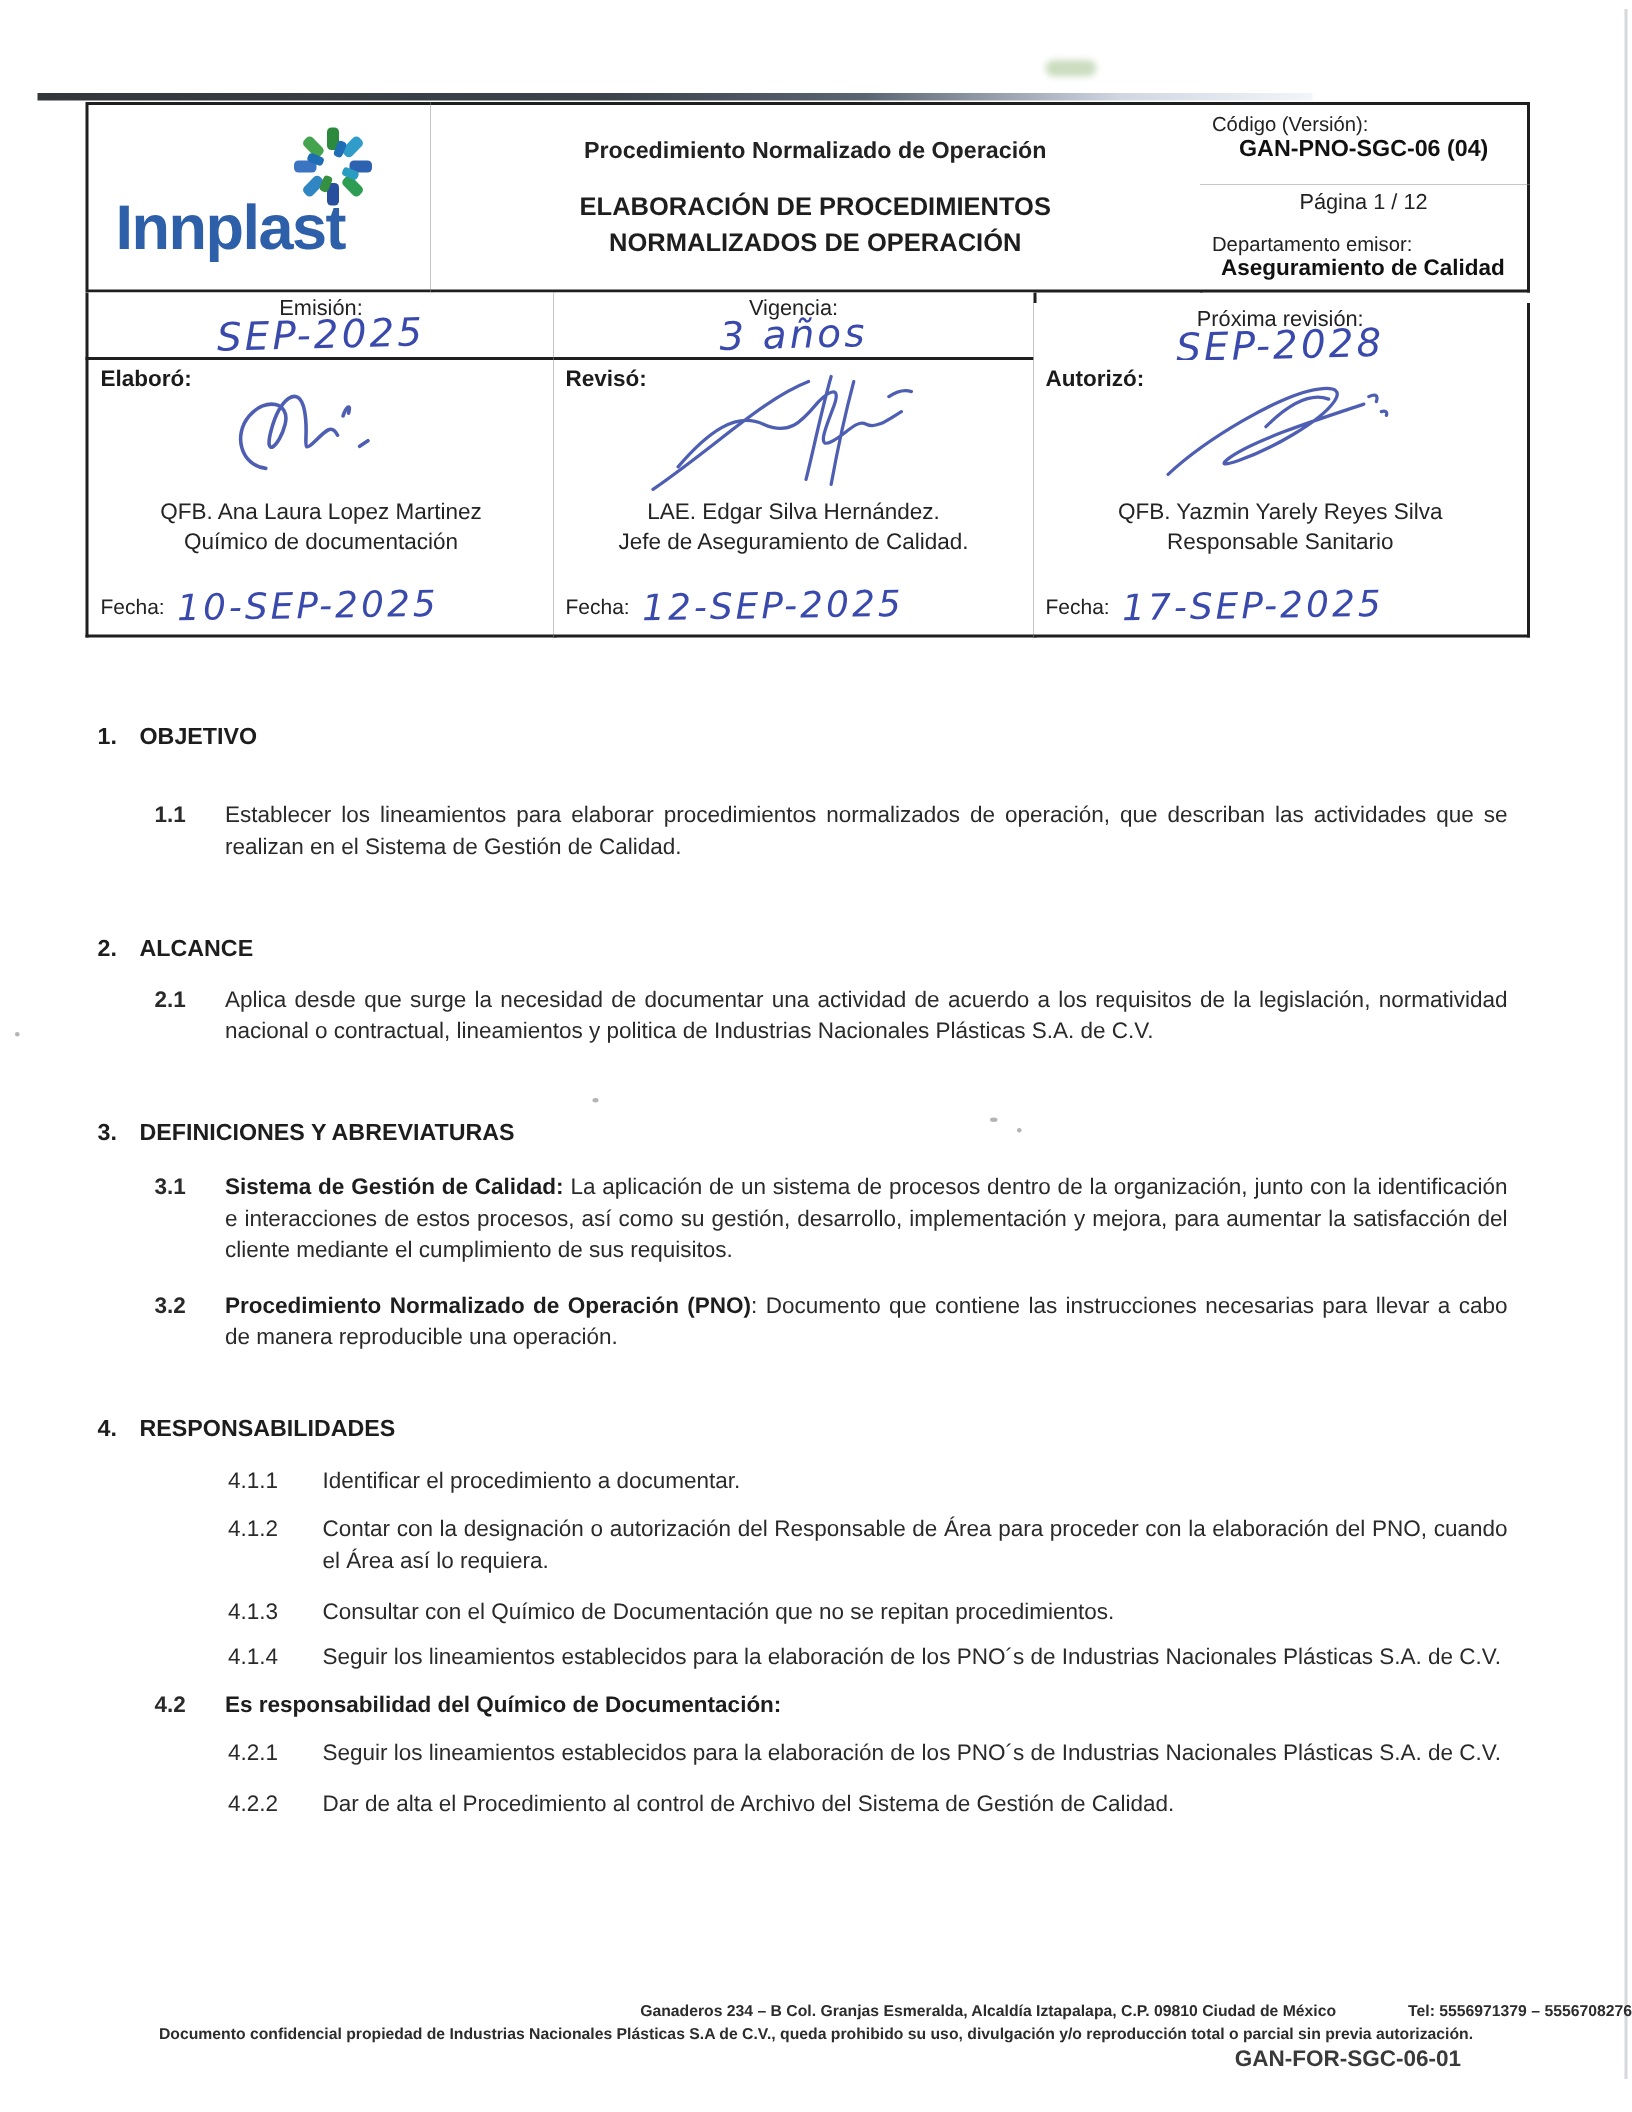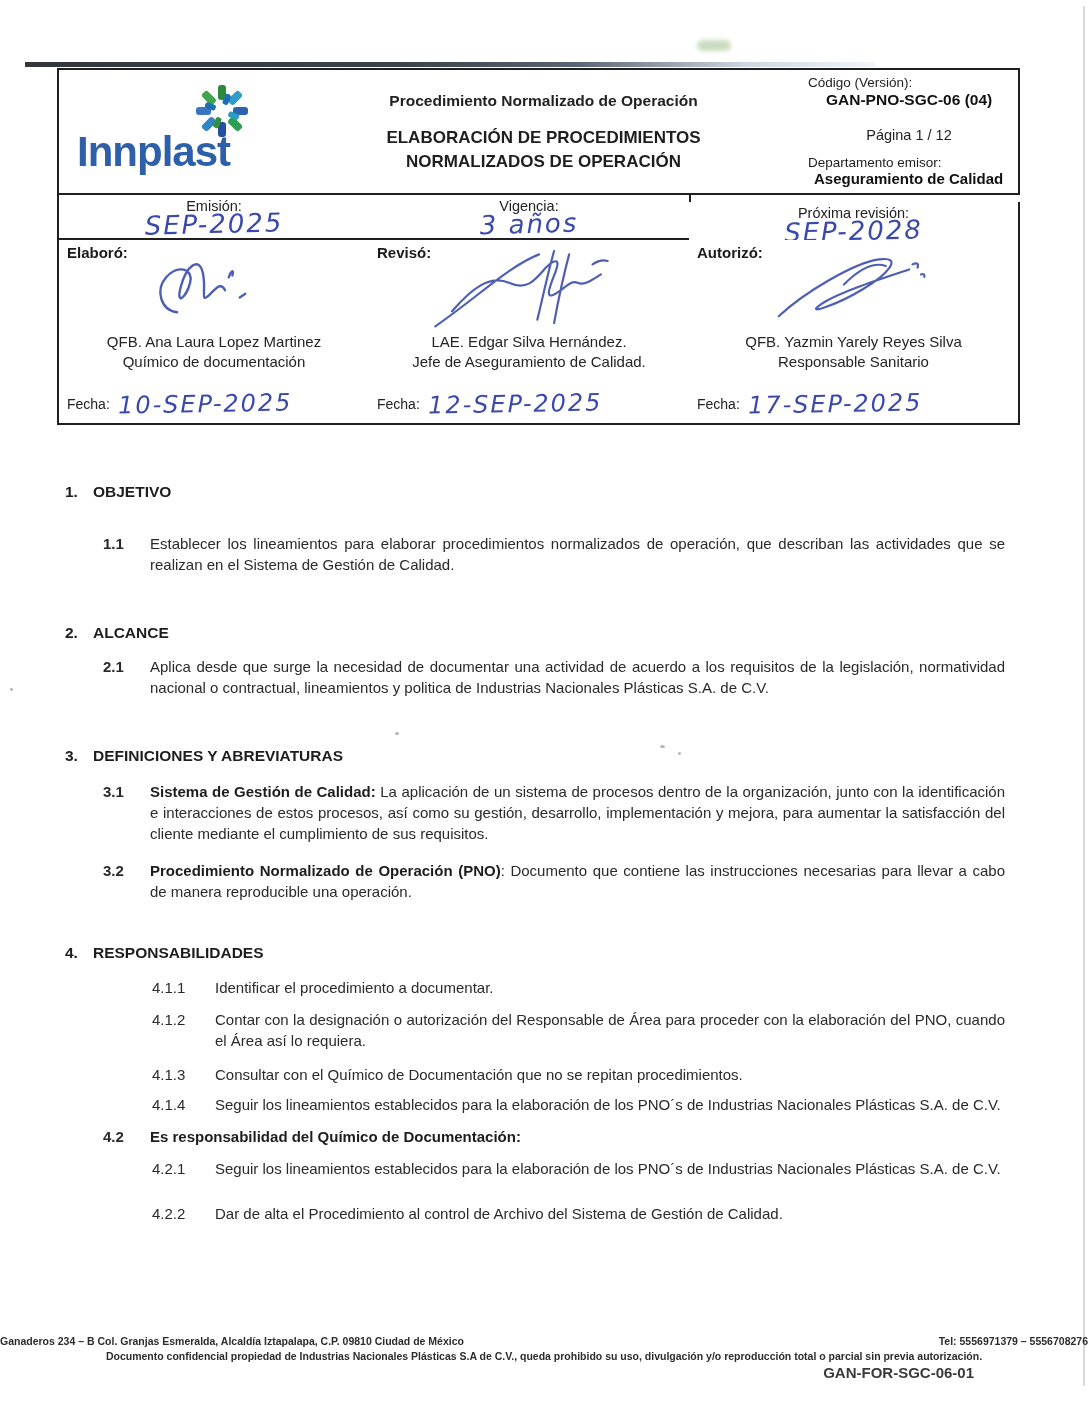--- a/index.html
+++ b/index.html
@@ -58,21 +58,21 @@
   
   .body{position:absolute;left:65px;top:481px;width:940px;font-size:15px;line-height:21px;color:#2a2a2a;}
   .sec-h{display:flex;font-weight:bold;font-size:15.5px;color:#1d1d1d;}
   .sec-num{width:28px;flex:none;}
   .item{display:flex;padding-left:38px;text-align:justify;}
   .item-num{width:47px;flex:none;font-weight:bold;}
   .item-text{flex:1;}
   .sub{display:flex;padding-left:87px;text-align:justify;}
   .sub-num{width:63px;flex:none;}
   b{color:#1d1d1d;}
-  .f-line1{position:absolute;left:0;top:0;width:100%;display:flex;justify-content:space-between;gap:48px;
+  .f-line1{position:absolute;left:0;top:0;width:100%;display:flex;justify-content:flex-end;gap:48px;
     font-size:10.5px;font-weight:bold;color:#2c2c2c;}
   .f-line2{position:absolute;left:0;top:15px;width:100%;text-align:center;
     font-size:10.5px;font-weight:bold;color:#2c2c2c;}
   .f-code{position:absolute;right:114px;top:29px;font-size:15px;font-weight:bold;color:#3a3a3a;}
   .footer-box{position:absolute;left:0;top:1335px;width:1088px;height:60px;}
 </style>
 </head>
 <body>
 
 <div class="page">
@@ -272,21 +272,21 @@
     </div>
 
     <div class="item" style="margin-top:11px">
       <span class="item-num">4.2</span>
       <span class="item-text"><b>Es responsabilidad del Químico de Documentación:</b></span>
     </div>
     <div class="sub" style="margin-top:11px">
       <span class="sub-num">4.2.1</span>
       <span class="item-text">Seguir los lineamientos establecidos para la elaboración de los PNO´s de Industrias Nacionales Plásticas S.A. de C.V.</span>
     </div>
-    <div class="sub" style="margin-top:24px">
+    <div class="sub" style="margin-top:13px">
       <span class="sub-num">4.2.2</span>
       <span class="item-text">Dar de alta el Procedimiento al control de Archivo del Sistema de Gestión de Calidad.</span>
     </div>
   </div>
 
   <div class="footer-box">
     <div class="f-line1">
       <span>Ganaderos 234 – B Col. Granjas Esmeralda, Alcaldía Iztapalapa, C.P. 09810 Ciudad de México</span>
       <span>Tel: 5556971379 – 5556708276</span>
     </div>

